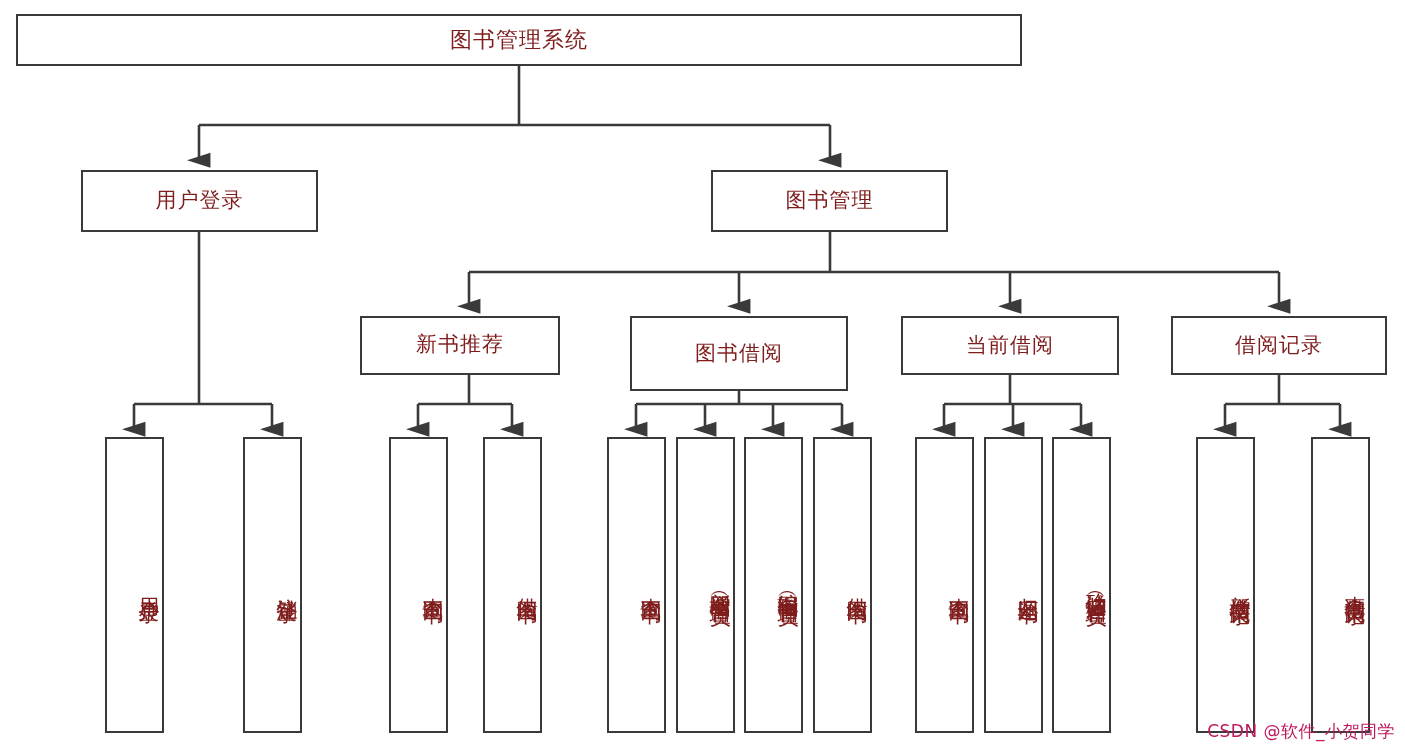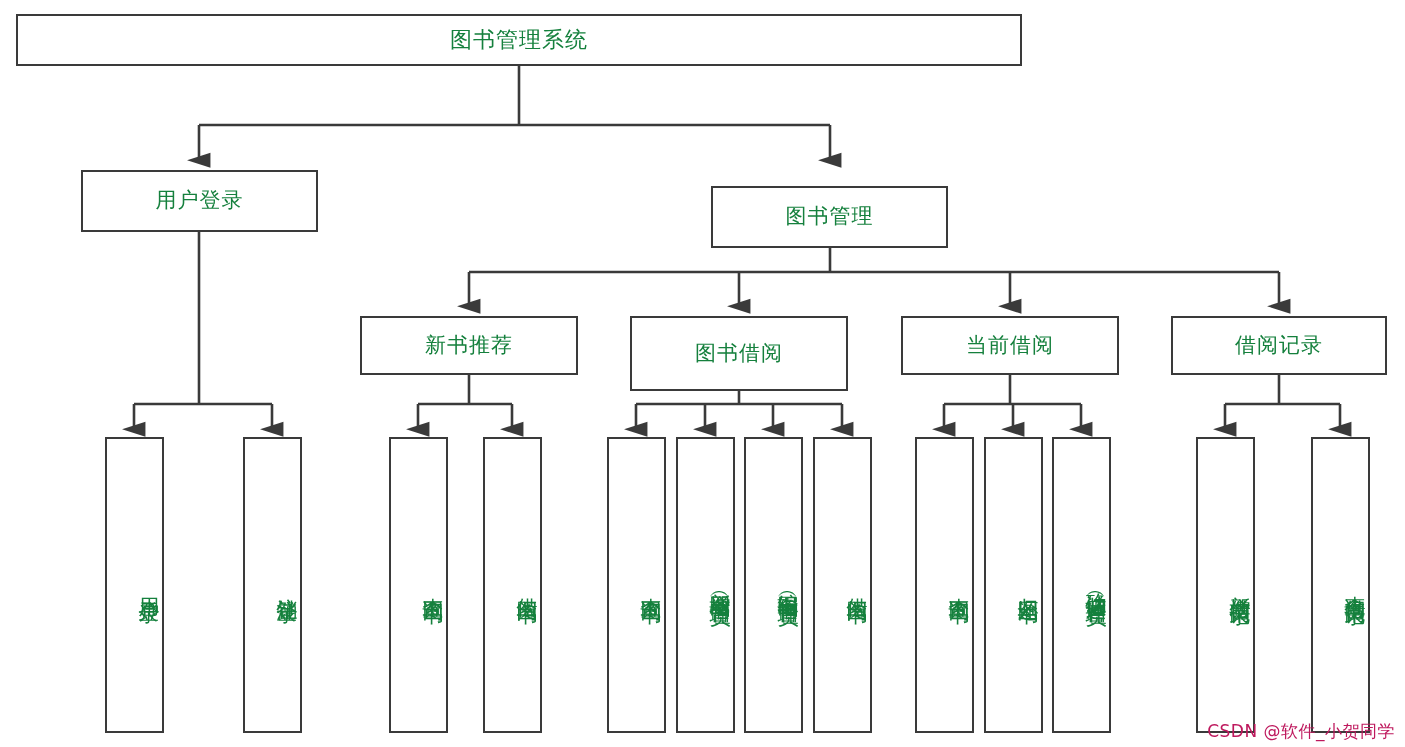--- a/index.html
+++ b/index.html
@@ -26,21 +26,21 @@
     height: 747px;
     pointer-events: none;
   }
   .node {
     position: absolute;
     border: 2.5px solid #3a3a3a;
     background: #ffffff;
     display: flex;
     align-items: center;
     justify-content: center;
-    color: #15803d;
+    color: #7f1d1d;
     z-index: 2;
   }
   .node.horiz {
     font-size: 21px;
     letter-spacing: 1px;
     line-height: 1.2;
   }
   .node.vert {
     writing-mode: vertical-rl;
     text-orientation: upright;
@@ -126,25 +126,25 @@
     </g>
   </svg>
 
   <div class="node horiz root" style="left:16px; top:14px; width:1006px; height:52px;">
     <span class="label">图书管理系统</span>
   </div>
 
   <div class="node horiz" style="left:81px; top:170px; width:237px; height:62px;">
     <span class="label">用户登录</span>
   </div>
-  <div class="node horiz" style="left:711px; top:170px; width:237px; height:62px;margin-top:16px;">
+  <div class="node horiz" style="left:711px; top:170px; width:237px; height:62px;">
     <span class="label">图书管理</span>
   </div>
 
-  <div class="node horiz" style="left:360px; top:316px; width:218px; height:59px;">
+  <div class="node horiz" style="left:360px; top:316px; width:200px; height:59px;font-family:Liberation Mono, monospace;">
     <span class="label">新书推荐</span>
   </div>
   <div class="node horiz" style="left:630px; top:316px; width:218px; height:75px;">
     <span class="label">图书借阅</span>
   </div>
   <div class="node horiz" style="left:901px; top:316px; width:218px; height:59px;text-align:right;">
     <span class="label">当前借阅</span>
   </div>
   <div class="node horiz" style="left:1171px; top:316px; width:216px; height:59px;">
     <span class="label">借阅记录</span>

